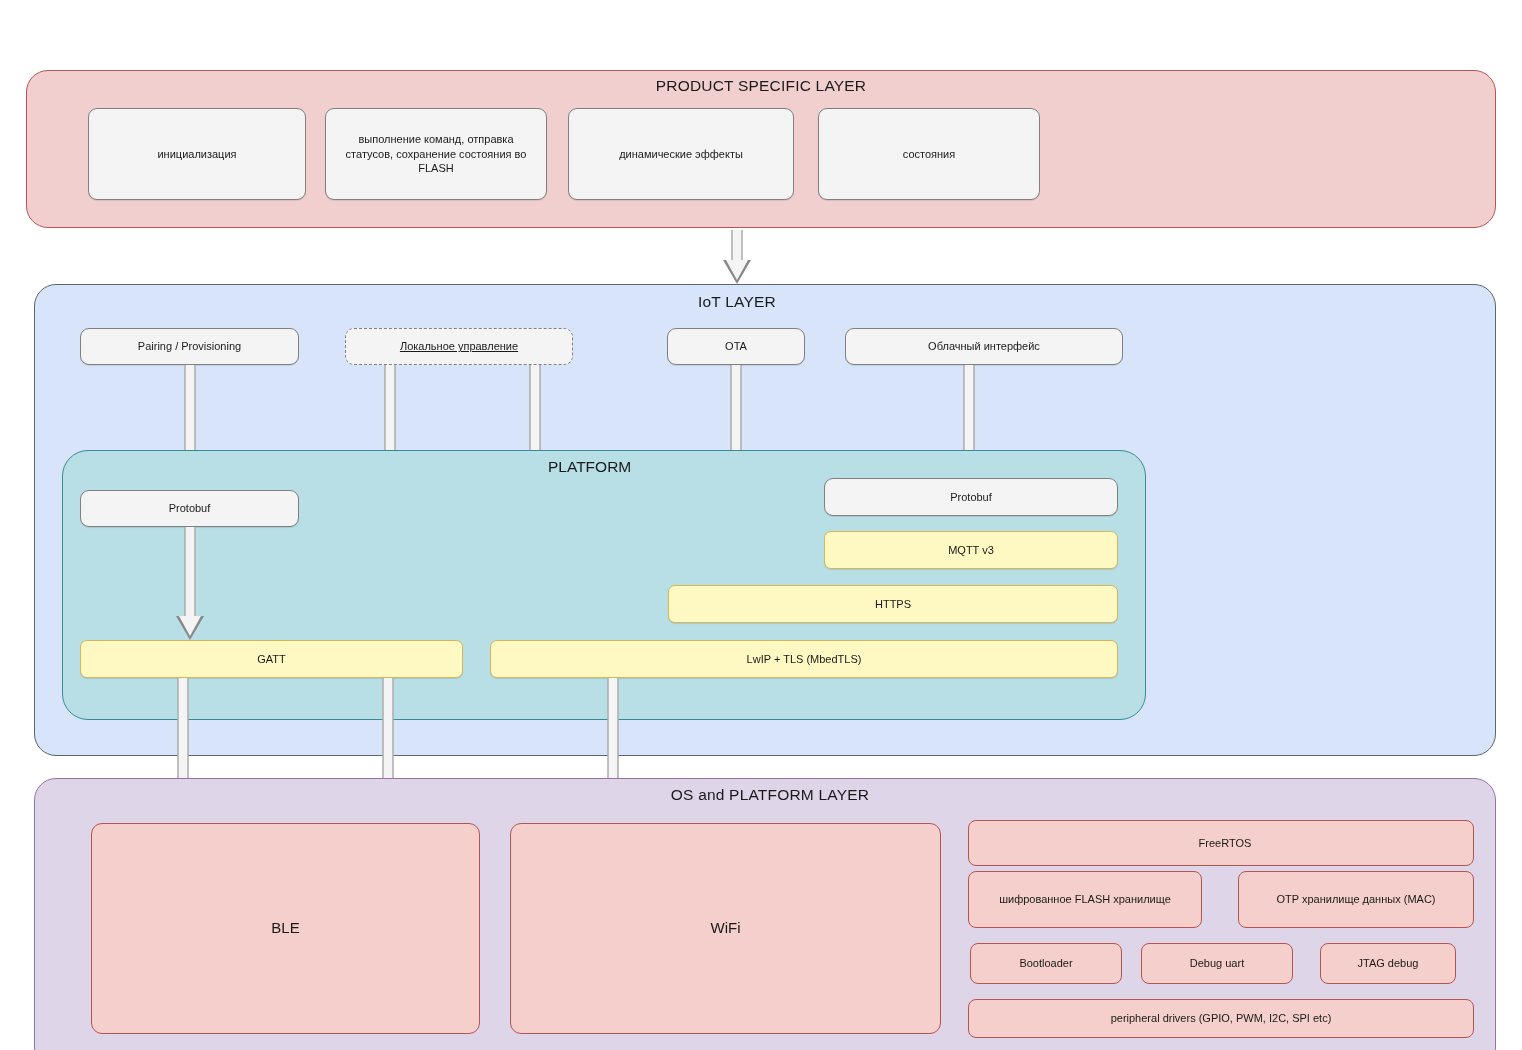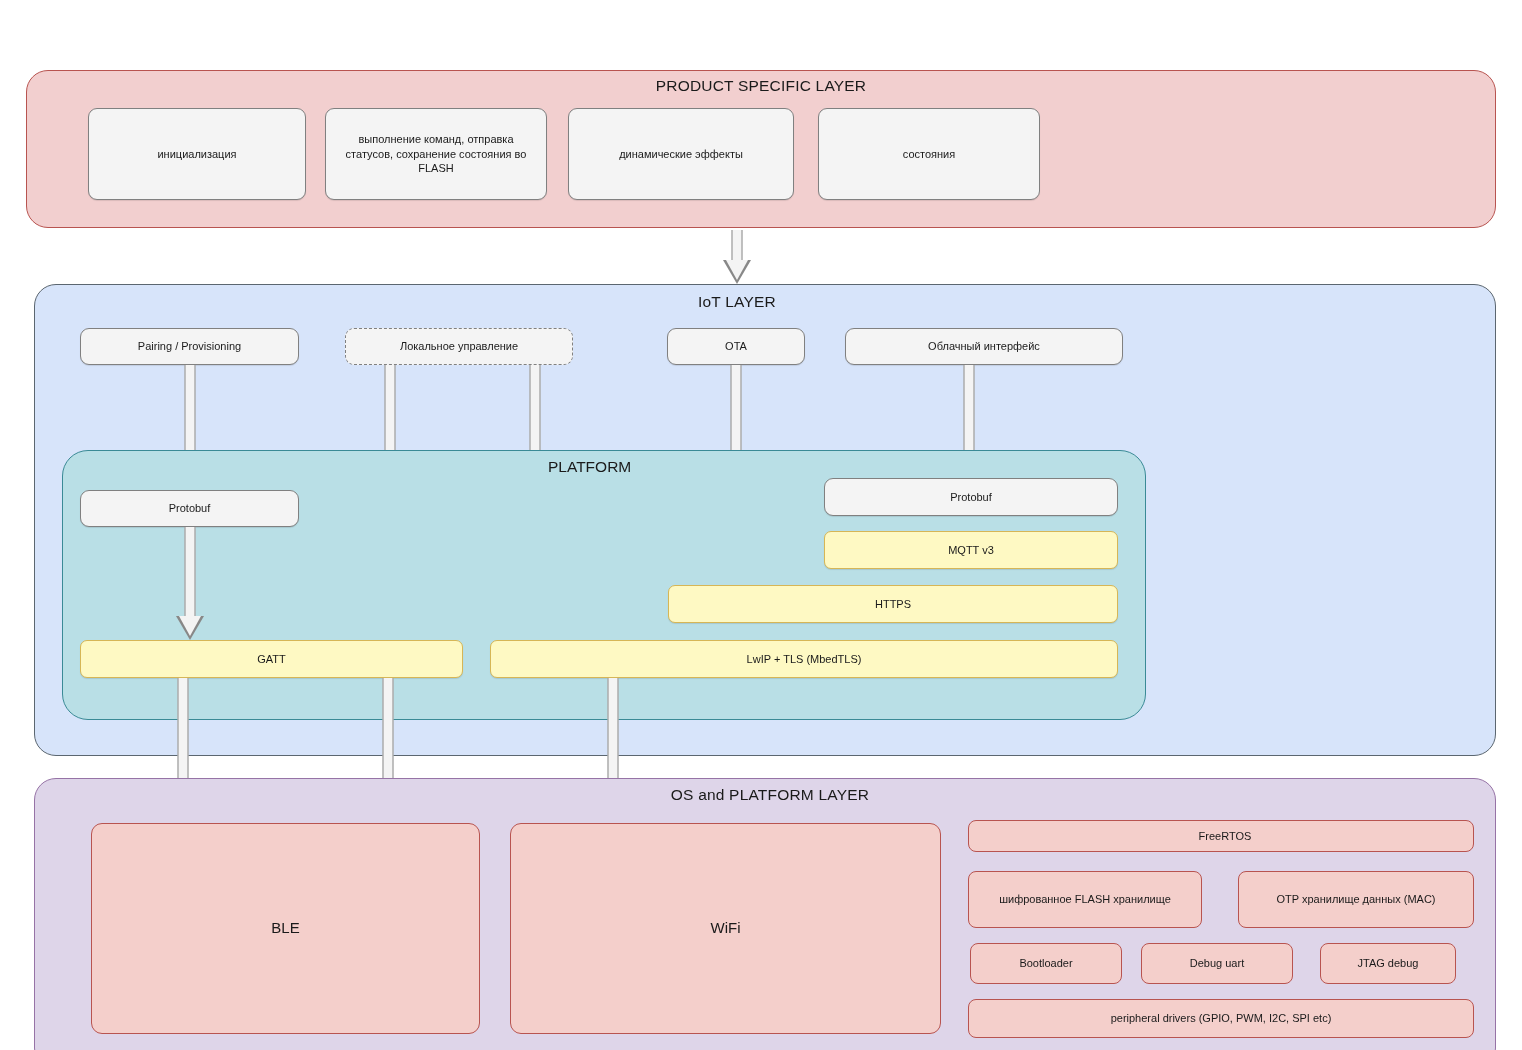--- a/index.html
+++ b/index.html
@@ -74,20 +74,21 @@
     font-size: 11px;
     line-height: 1.35;
     color: #1a1a1a;
     padding: 3px 8px;
     box-shadow: 0 1px 1px rgba(0,0,0,0.10);
   }
   .node.dashed {
     border-style: dashed;
     border-width: 1.6px;
     box-shadow: none;
+    text-decoration: underline;
   }
   .node.yellow {
     background: #fef9c3;
     border-color: #d6b656;
     border-radius: 7px;
   }
   .node.pink {
     background: #f4cfcb;
     border-color: #b85450;
     border-radius: 11px;
@@ -235,21 +236,21 @@
   </div>
 
   <div class="abs layer layer-os" style="left:34px; top:734px; width:1462px; height:292px;">
   </div>
   <div class="layer-title" style="left:600px; top:742px; width:340px;">OS and PLATFORM LAYER</div>
 
   <div class="abs node pink big" style="left:91px; top:779px; width:389px; height:211px;">BLE</div>
 
   <div class="abs node pink big" style="left:510px; top:779px; width:431px; height:211px;">WiFi</div>
 
-  <div class="abs node pink-sm" style="left:968px; top:776px; width:506px; height:32px;padding-left:16px;">FreeRTOS</div>
+  <div class="abs node pink-sm" style="left:968px; top:776px; width:506px; height:46px;padding-left:16px;">FreeRTOS</div>
 
   <div class="abs node pink-sm" style="left:968px; top:827px; width:234px; height:57px;">шифрованное FLASH хранилище</div>
 
   <div class="abs node pink-sm" style="left:1238px; top:827px; width:236px; height:57px;">OTP хранилище данных (MAC)</div>
 
   <div class="abs node pink-sm" style="left:970px; top:899px; width:152px; height:41px;">Bootloader</div>
 
   <div class="abs node pink-sm" style="left:1141px; top:899px; width:152px; height:41px;">Debug uart</div>
 
   <div class="abs node pink-sm" style="left:1320px; top:899px; width:136px; height:41px;">JTAG debug</div>

